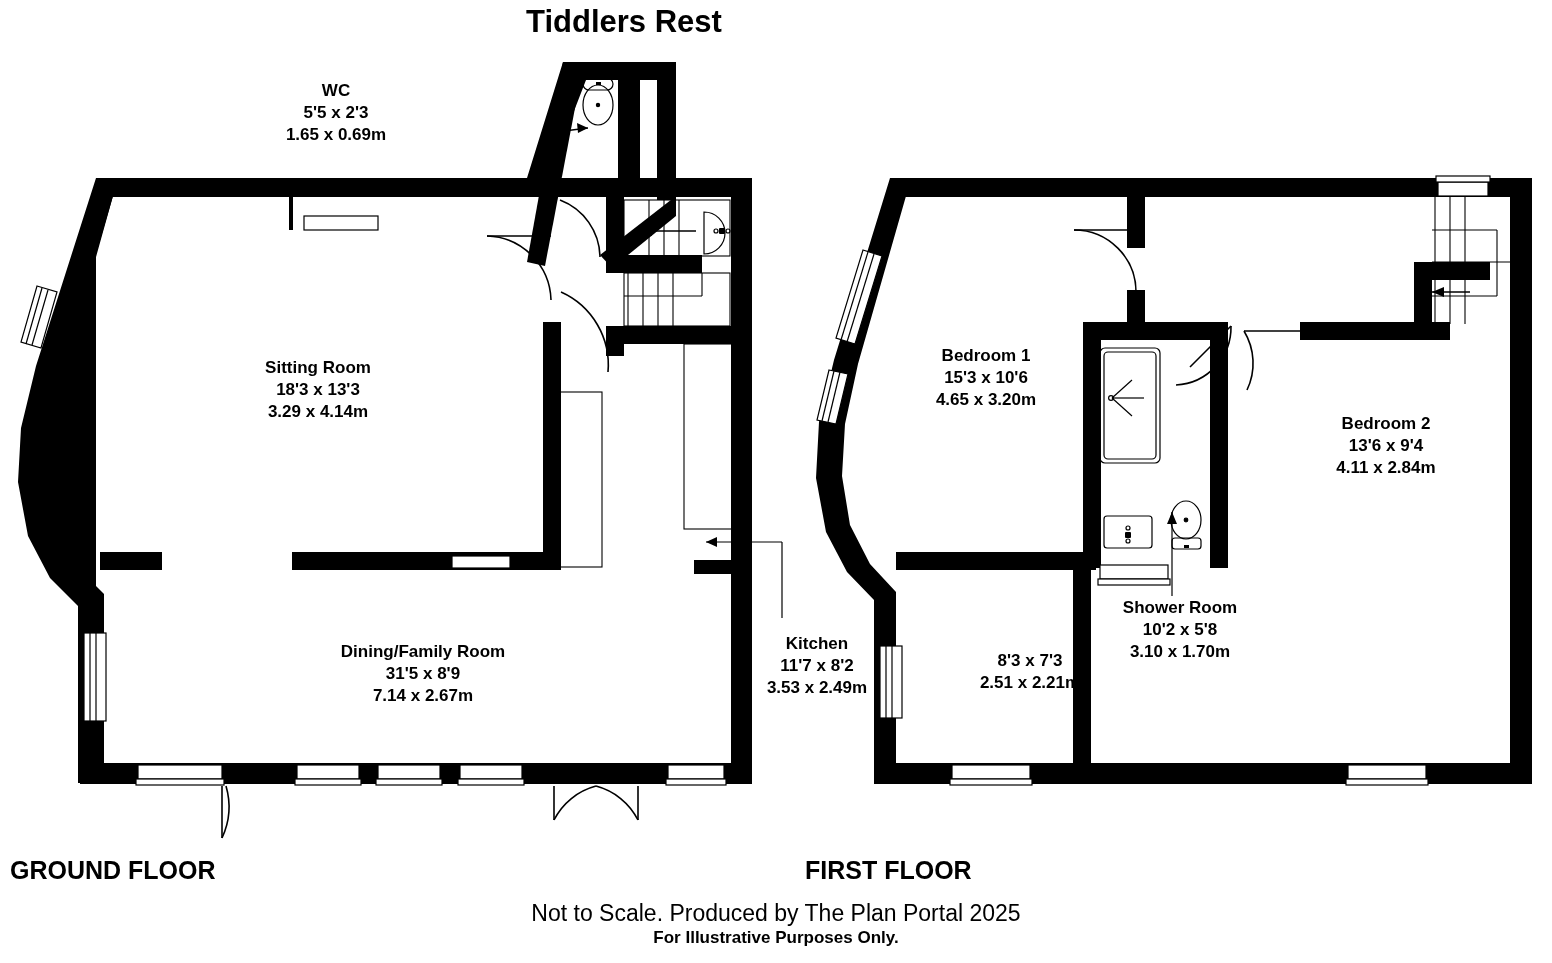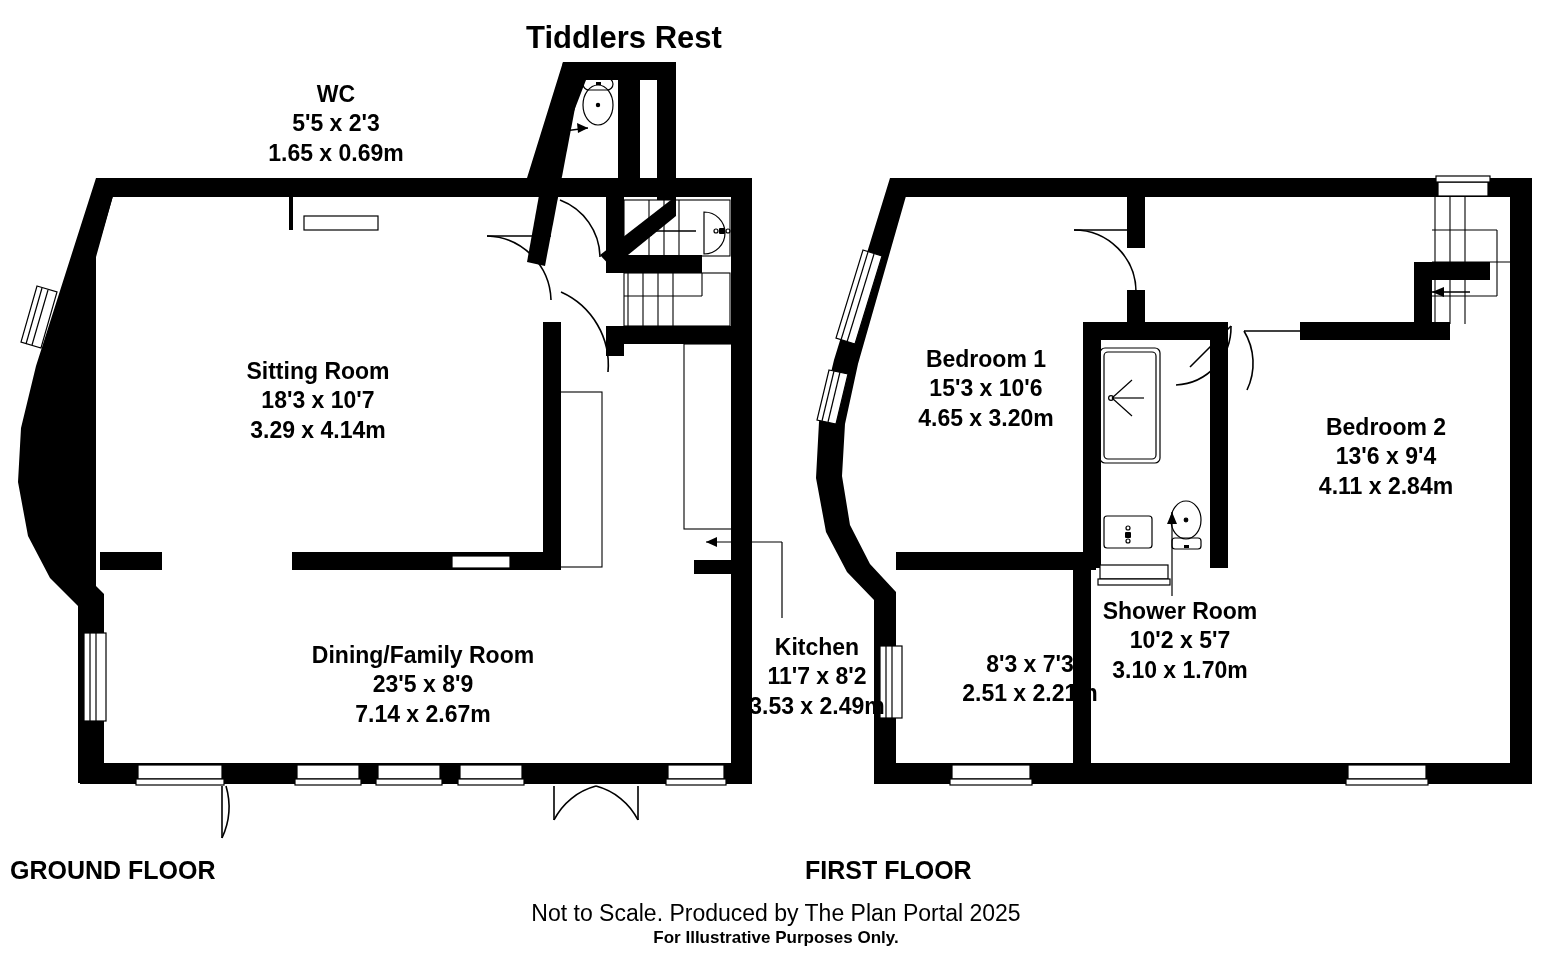--- a/index.html
+++ b/index.html
@@ -5,31 +5,31 @@
   html,body{margin:0;padding:0;background:#ffffff;}
   body{
     width:1552px;height:963px;position:relative;overflow:hidden;
     font-family:"Liberation Sans", sans-serif;
     color:#000000;
   }
   #plan-root{position:absolute;left:0;top:0;width:1552px;height:963px;}
   svg{display:block;}
 
   .title{
-    position:absolute;left:0;top:16px;width:1248px;text-align:center;
+    position:absolute;left:0;top:0;width:1248px;text-align:center;
     font-size:31px;font-weight:bold;letter-spacing:0px;
     padding-top:4px;
   }
 
   .lbl{
     position:absolute;text-align:center;font-weight:bold;
     line-height:1.28;white-space:nowrap;
   }
   .lbl .ln{display:block;}
-  .lbl-20{font-size:23px;}
+  .lbl-20{font-size:17px;}
 
   .floorlabel{
     position:absolute;font-weight:bold;font-size:25px;white-space:nowrap;
   }
   .footer{
     position:absolute;width:1552px;text-align:center;white-space:nowrap;
   }
   .footer1{font-size:23px;font-weight:normal;}
   .footer2{font-size:17px;font-weight:bold;}
 </style>
@@ -364,27 +364,27 @@
   </svg>
 
   <div class="lbl lbl-20" style="left:336px;top:80px;transform:translateX(-50%);">
     <span class="ln">WC</span>
     <span class="ln">5'5 x 2'3</span>
     <span class="ln">1.65 x 0.69m</span>
   </div>
 
   <div class="lbl lbl-20" style="left:318px;top:357px;transform:translateX(-50%);">
     <span class="ln">Sitting Room</span>
-    <span class="ln">18'3 x 10'7</span>
+    <span class="ln">18'3 x 13'3</span>
     <span class="ln">3.29 x 4.14m</span>
   </div>
 
   <div class="lbl lbl-20" style="left:423px;top:633px;transform:translateX(-50%);margin-top:8px;">
     <span class="ln">Dining/Family Room</span>
-    <span class="ln">23'5 x 8'9</span>
+    <span class="ln">31'5 x 8'9</span>
     <span class="ln">7.14 x 2.67m</span>
   </div>
 
   <div class="lbl lbl-20" style="left:817px;top:633px;transform:translateX(-50%);">
     <span class="ln">Kitchen</span>
     <span class="ln">11'7 x 8'2</span>
     <span class="ln">3.53 x 2.49m</span>
   </div>
 
   <div class="lbl lbl-20" style="left:986px;top:345px;transform:translateX(-50%);">
@@ -394,21 +394,21 @@
   </div>
 
   <div class="lbl lbl-20" style="left:1386px;top:413px;transform:translateX(-50%);">
     <span class="ln">Bedroom 2</span>
     <span class="ln">13'6 x 9'4</span>
     <span class="ln">4.11 x 2.84m</span>
   </div>
 
   <div class="lbl lbl-20" style="left:1180px;top:597px;transform:translateX(-50%);">
     <span class="ln">Shower Room</span>
-    <span class="ln">10'2 x 5'7</span>
+    <span class="ln">10'2 x 5'8</span>
     <span class="ln">3.10 x 1.70m</span>
   </div>
 
   <div class="lbl lbl-20" style="left:1030px;top:650px;transform:translateX(-50%);">
     <span class="ln">8'3 x 7'3</span>
     <span class="ln">2.51 x 2.21m</span>
   </div>
 
   <div class="floorlabel" style="left:10px;top:856px;">GROUND FLOOR</div>
   <div class="floorlabel" style="left:805px;top:856px;">FIRST FLOOR</div>

